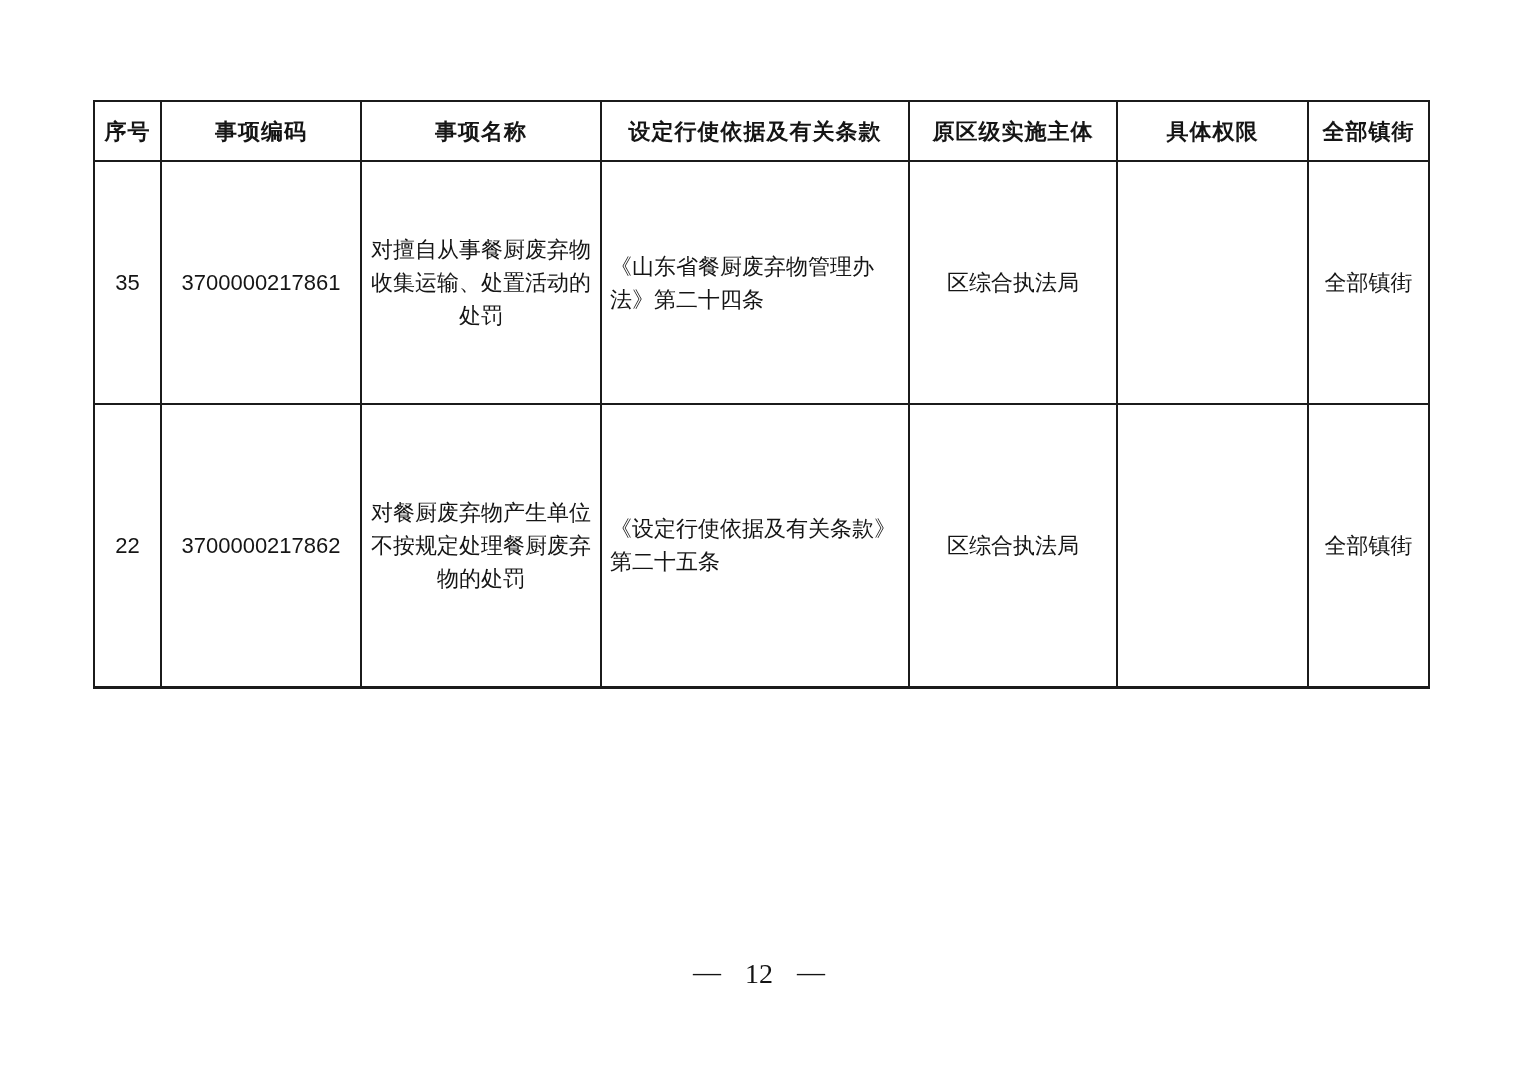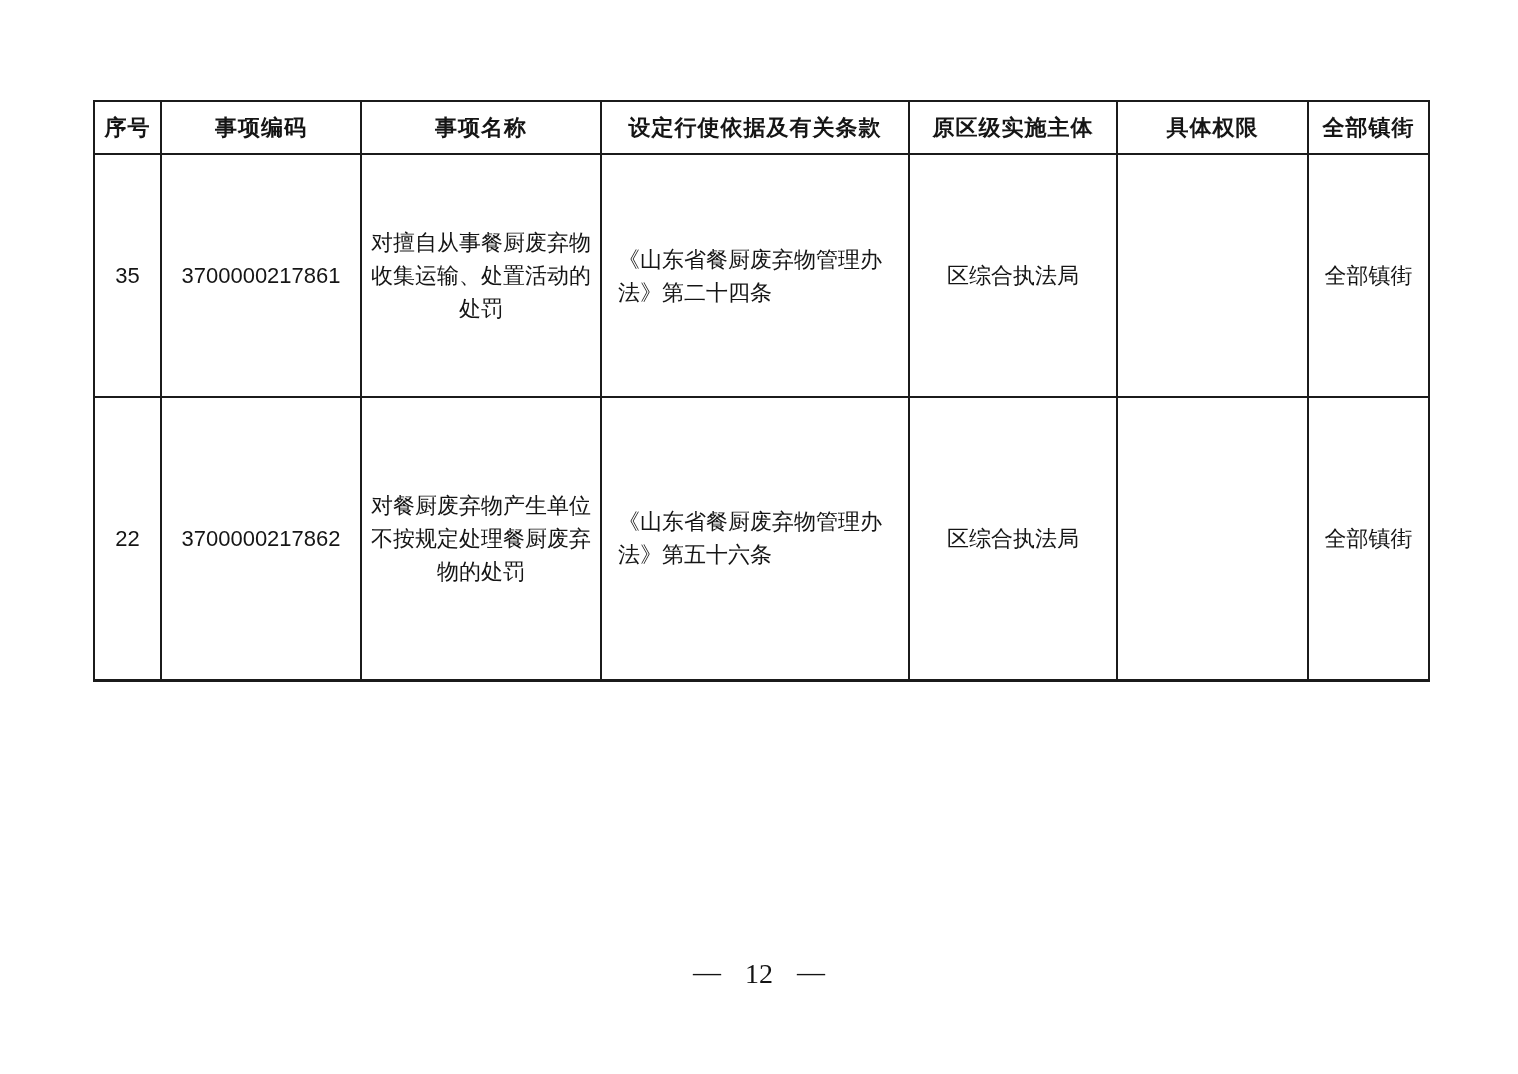--- a/index.html
+++ b/index.html
@@ -35,31 +35,31 @@
     padding: 0 4px;
     overflow: hidden;
     word-break: normal;
     line-break: strict;
   }
   .doc-table th {
     font-weight: bold;
     font-size: 22px;
     letter-spacing: 1px;
   }
-  .row-header { height: 53px; }
+  .row-header { height: 60px; }
   .row-25 { height: 243px; }
   .row-26 { height: 283px; }
   .row-27 { height: 244px; }
   .doc-table td.cell-name {
     text-align: center;
     padding: 0 8px;
   }
   .doc-table td.cell-basis {
     text-align: left;
-    padding: 0 16px;
+    padding: 0 8px;
   }
   .footer {
     position: absolute;
     top: 958px;
     left: 0;
     width: 100%;
     display: flex;
     justify-content: center;
     align-items: center;
     gap: 24px;
@@ -106,21 +106,21 @@
         <td class="cell-name">对擅自从事餐厨废弃物收集运输、处置活动的处罚</td>
         <td class="cell-basis">《山东省餐厨废弃物管理办法》第二十四条</td>
         <td class="cell-implementer">区综合执法局</td>
         <td class="cell-authority"></td>
         <td class="cell-scope">全部镇街</td>
       </tr>
       <tr class="row-26">
         <td class="cell-seq">22</td>
         <td class="cell-code">3700000217862</td>
         <td class="cell-name">对餐厨废弃物产生单位不按规定处理餐厨废弃物的处罚</td>
-        <td class="cell-basis">《山东省餐厨废弃物管理办法》第五十六条</td>
+        <td class="cell-basis">《设定行使依据及有关条款》第二十五条</td>
         <td class="cell-implementer">区综合执法局</td>
         <td class="cell-authority"></td>
         <td class="cell-scope">全部镇街</td>
       </tr>
     </tbody>
   </table>
 
   <div class="footer">
     <span class="dash">—</span>
     <span class="num">12</span>

